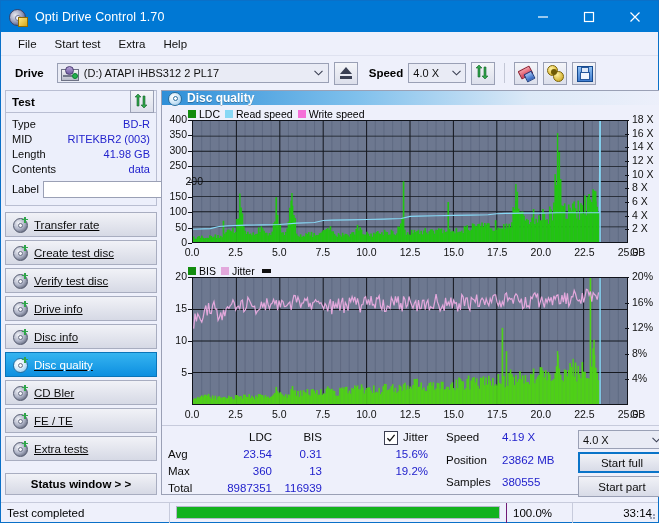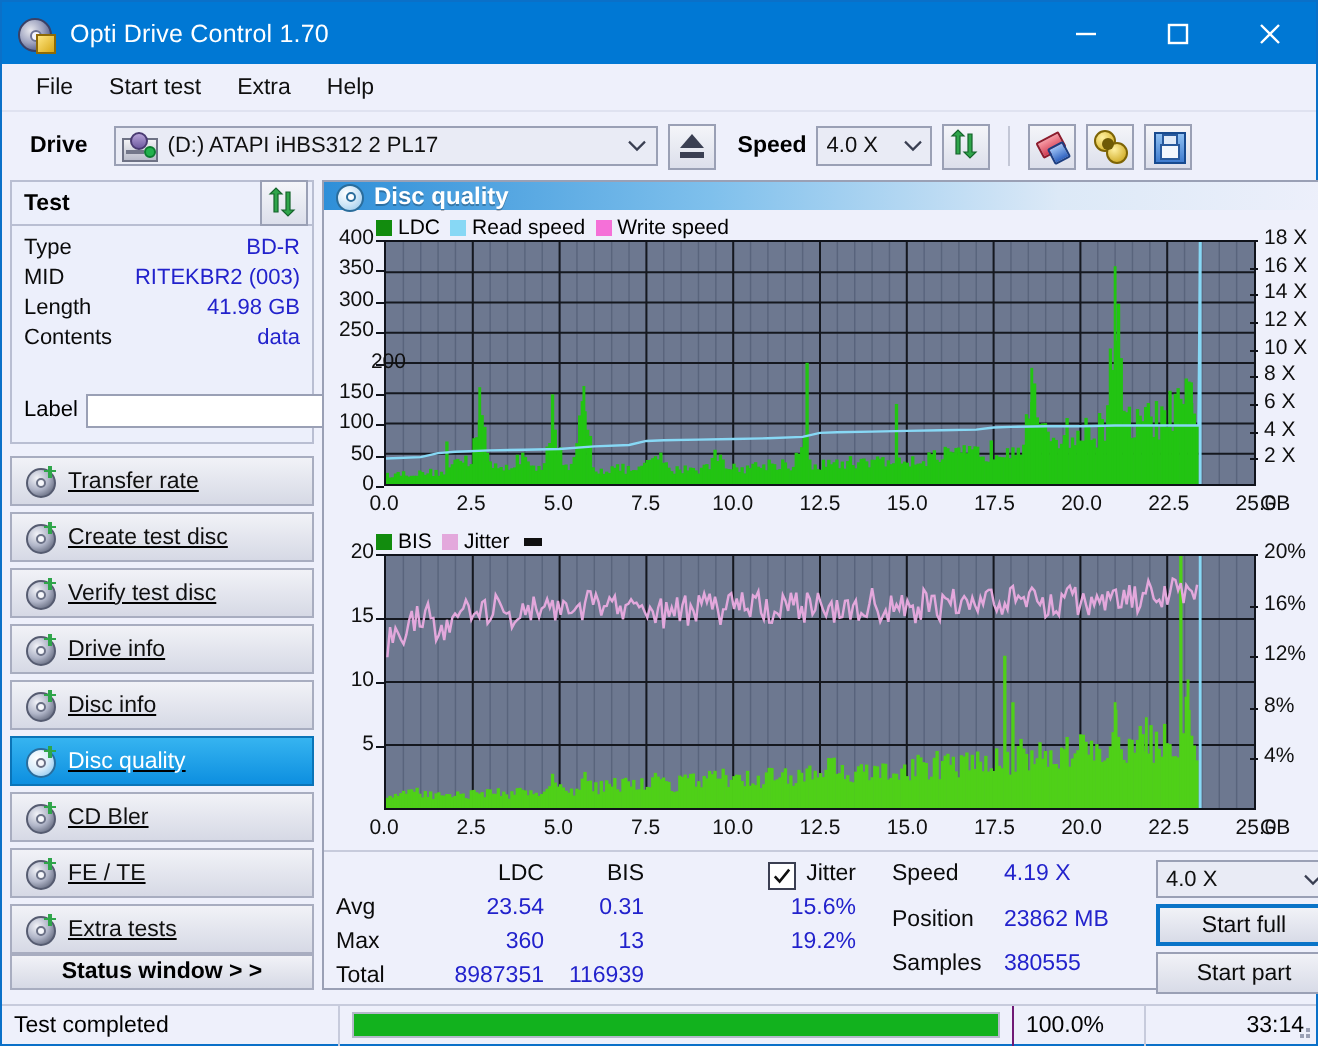--- a/index.html
+++ b/index.html
@@ -94,21 +94,21 @@
   .sidebar{width:152px;display:flex;flex-direction:column;gap:0;}
   .disc-panel{border:1px solid #b9bed2;background:#eceffb;box-sizing:border-box;}
   .disc-head{height:21px;display:flex;align-items:center;justify-content:space-between;
      border-bottom:1px solid #b9bed2;padding-left:6px;padding-right:2px;
      background:#eceffb;}
   .disc-head .t{font-weight:bold;font-size:11.5px;}
   .disc-rows{padding:3px 6px 5px 6px;}
   .drow{display:flex;justify-content:space-between;align-items:center;height:15px;font-size:11px;}
   .drow .k{color:#0b0b0b;}
   .drow .v{color:#2222cc;}
-  .label-row{display:flex;align-items:center;gap:4px;margin-top:18px;}
+  .label-row{display:flex;align-items:center;gap:4px;margin-top:2px;}
   .label-row .k{font-size:11px;width:38px;}
   .label-input{flex:1;height:17px;background:#fff;border:1px solid #9aa0b5;box-sizing:border-box;}
   .cd-btn{width:21px;height:20px;background:linear-gradient(#f4f5f9,#dcdfeb);
      border:1px solid #9aa0b5;display:flex;align-items:center;justify-content:center;}
   .cd-ic{width:13px;height:13px;border-radius:50%;
      background:radial-gradient(circle at 35% 32%,#fdf8c9 0%,#e4d257 45%,#b9a520 78%,#8d7c12 100%);
      border:1px solid #6e6210;position:relative;}
   .cd-ic:after{content:"";position:absolute;left:4.5px;top:4.5px;width:3px;height:3px;
      border-radius:50%;background:#f7f7ee;border:1px solid #8d7c12;}
 

